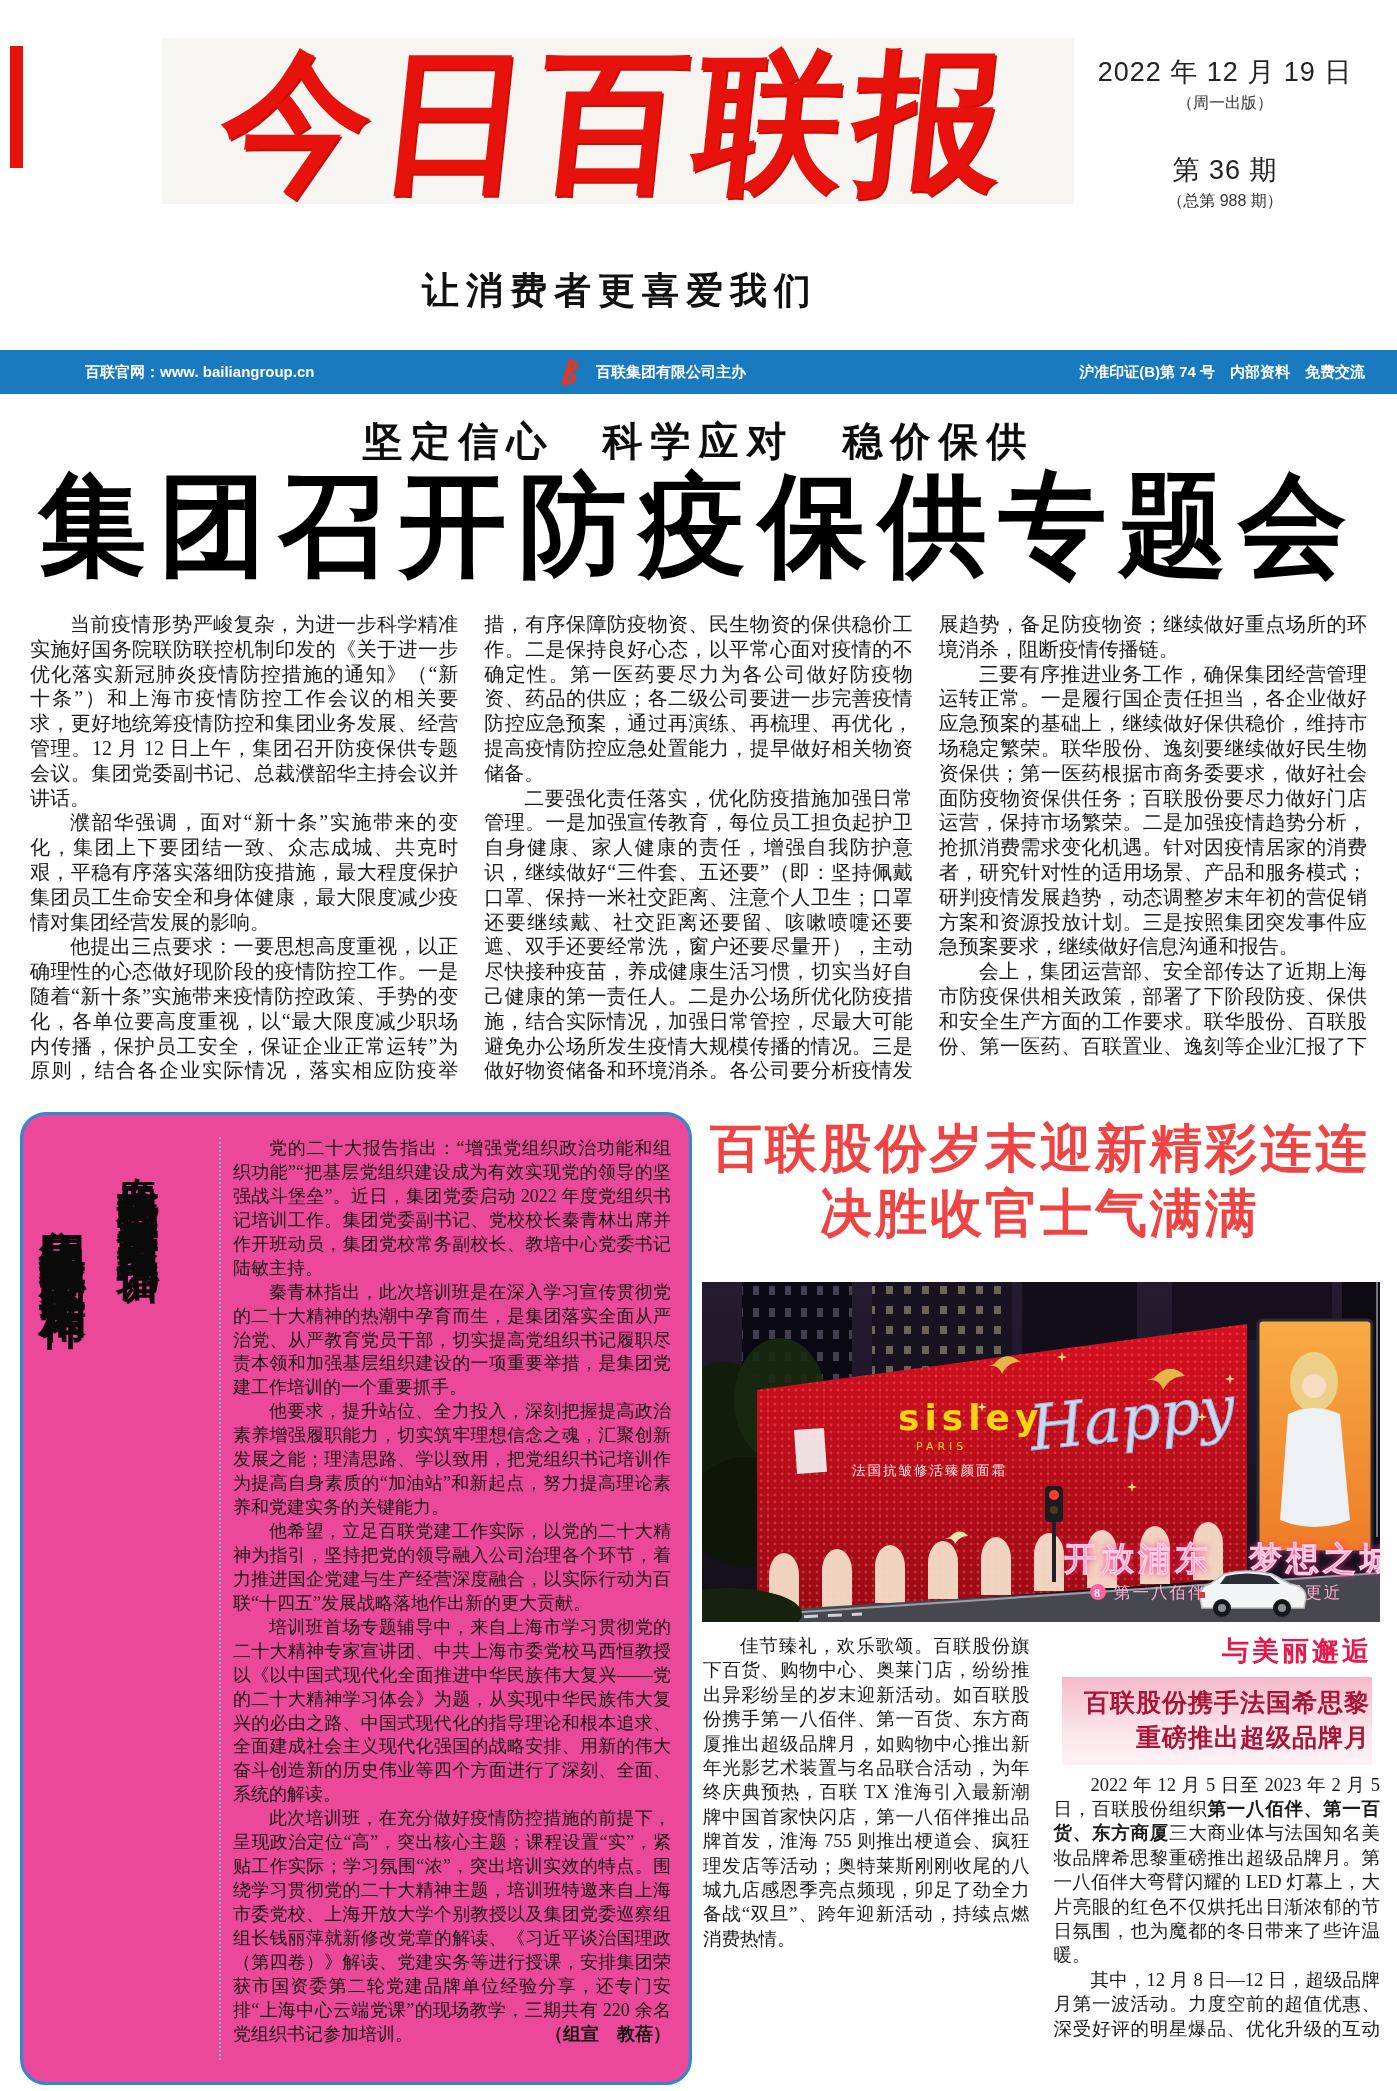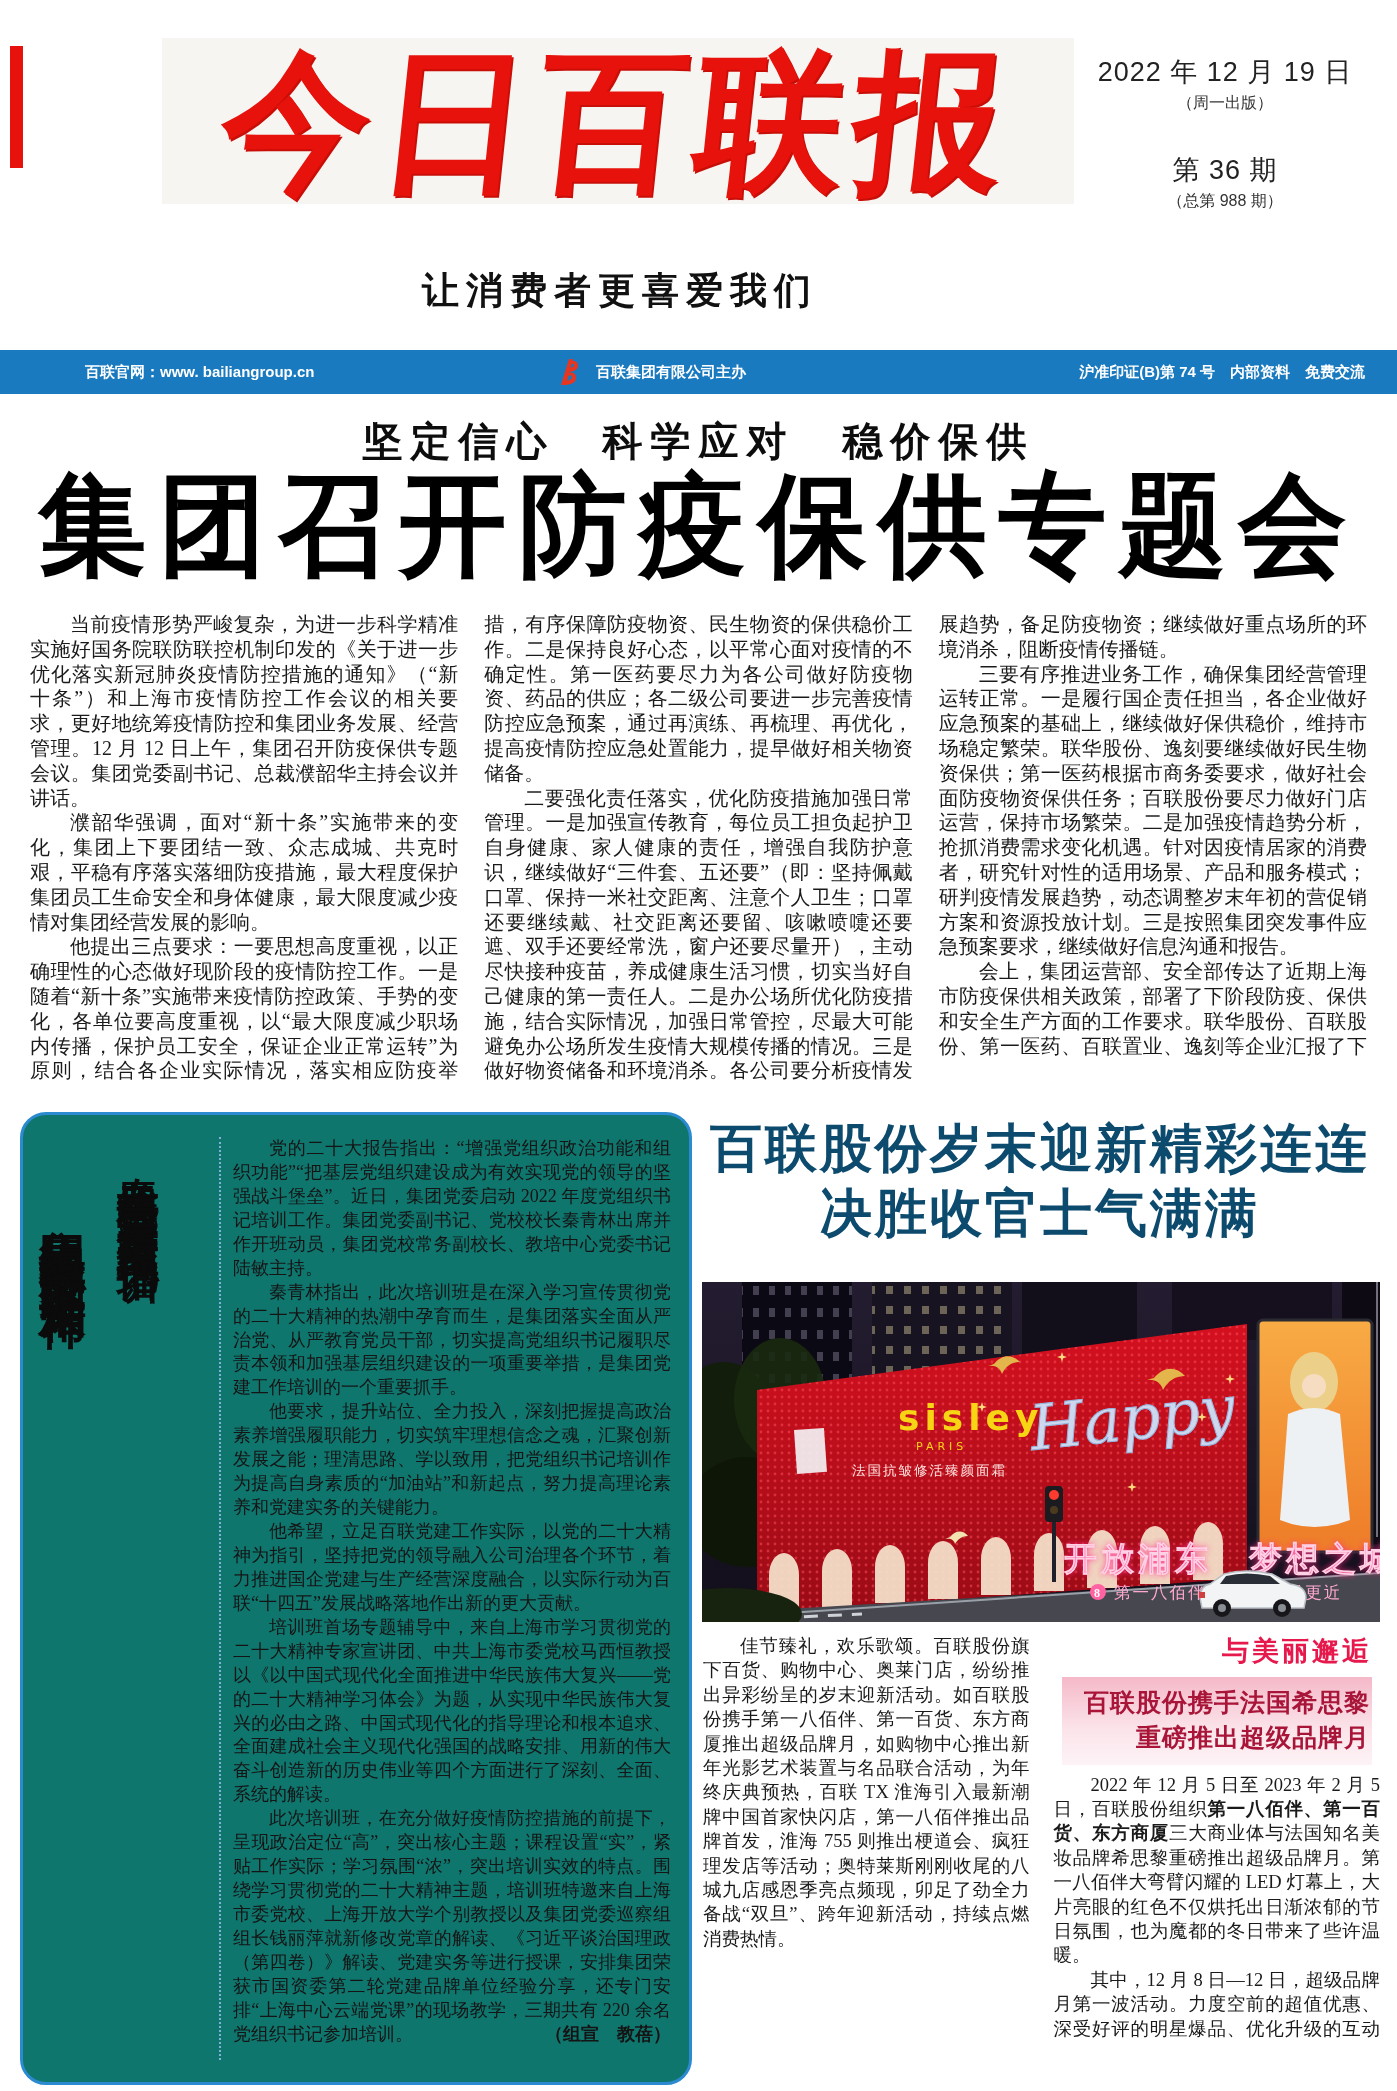--- a/index.html
+++ b/index.html
@@ -36,34 +36,34 @@
   .headline { position:absolute; left:0; top:468px; width:100%; text-align:center; font-size:108px; font-weight:900;
               font-family:"Liberation Sans","DejaVu Sans",sans-serif; letter-spacing:12px; line-height:1.08;
               color:#000; transform:scaleY(1.04); white-space:nowrap; }
   .lead-body { position:absolute; left:30px; top:612px; width:1337px; height:482px;
                column-count:3; column-gap:26px; column-fill:auto;
                font-size:20px; line-height:1.24; text-align:justify; overflow:hidden; }
   .lead-body p, .party-body p, .retail-body p { margin:0; text-indent:2em; }
   .byline { float:right; font-weight:bold; text-indent:0; }
 
   
-  .box-left { position:absolute; left:20px; top:1112px; width:672px; height:973px; background:#0f766e;
+  .box-left { position:absolute; left:20px; top:1112px; width:672px; height:973px; background:#ec4899;
               border:3px solid #2b8ad0; border-radius:26px; }
   .vtitle { position:absolute; writing-mode:vertical-rl; line-height:1; font-weight:bold; color:#0b0b0b;
             font-family:"Liberation Serif","DejaVu Serif",serif; letter-spacing:5px; }
   .vtitle-sub  { left:94px; top:28px; font-size:42px; }
   .vtitle-main { left:16px; top:78px; font-size:47px; }
   .box-left .divider { position:absolute; left:196px; top:22px; bottom:22px; border-left:2px dotted #7fb3d9; }
   .party-body { position:absolute; left:210px; top:22px; right:18px; bottom:18px; font-size:18px; line-height:1.33;
                 text-align:justify; overflow:hidden; color:#141414; }
 
   
   .retail-head { position:absolute; left:700px; top:1116px; width:680px; text-align:center; font-size:52px;
                  font-weight:900; font-family:"Liberation Sans","DejaVu Sans",sans-serif; letter-spacing:3px;
-                 line-height:1.25; color:#0c4a6e; }
+                 line-height:1.25; color:#ef4444; }
   .photo { position:absolute; left:702px; top:1282px; width:678px; height:340px; overflow:hidden; }
   .retail-body { position:absolute; left:703px; top:1634px; width:677px; height:455px;
                  column-count:2; column-gap:24px; column-fill:auto;
                  font-size:18.5px; line-height:1.32; text-align:justify; overflow:hidden; }
   .subhead-block { margin:16px 8px 8px; text-align:right; break-inside:avoid; }
   .tagline { font-family:"Liberation Sans","DejaVu Sans",sans-serif; font-weight:bold; font-size:27px;
              color:#e6184c; margin-bottom:7px; letter-spacing:3px; }
   .pink-box { background:linear-gradient(180deg,#f5b9c9 0%,#fbe4ea 60%,#fdf3f6 100%); padding:8px 2px 10px;
               font-weight:bold; font-size:25px; color:#a81538; line-height:1.4; letter-spacing:1px; }
   .bold { font-weight:bold; }

